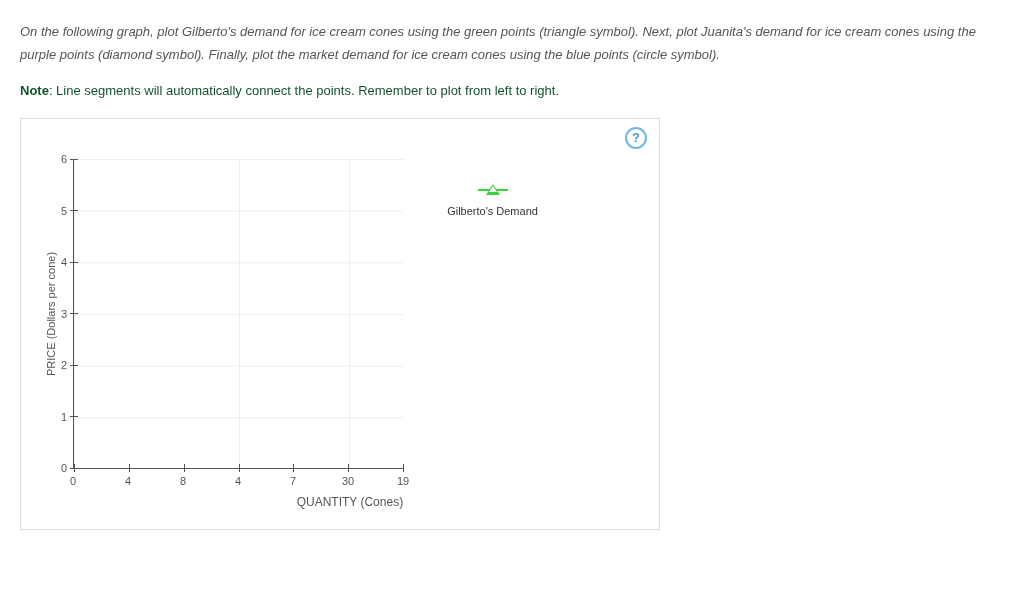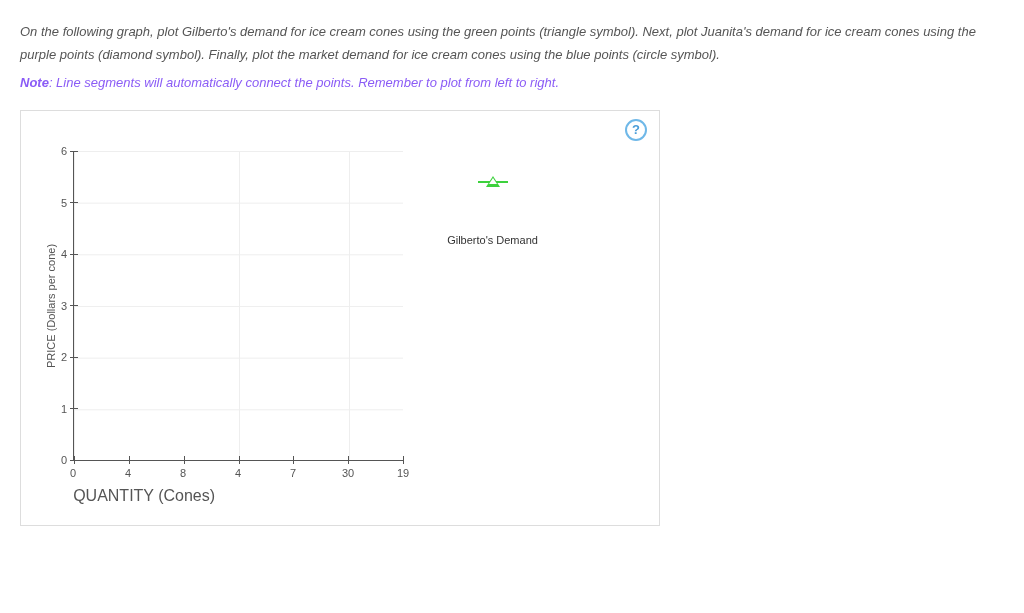--- a/index.html
+++ b/index.html
@@ -8,31 +8,30 @@
       padding: 0;
     }
     body {
       font-family: Arial, Helvetica, sans-serif;
       font-size: 13px;
       color: #333;
       background: #fff;
       padding: 20px;
     }
     .instructions {
-      margin-bottom: 8px;
+      margin-bottom: 16px;
       line-height: 1.8;
       color: #555;
     }
     .instructions em {
       font-style: italic;
     }
     .note {
       margin-bottom: 20px;
-      color: #8b5cf6;
-      font-style: italic;
+      color: #14532d;
     }
     .note strong {
       font-weight: bold;
     }
     .chart-container {
       border: 1px solid #ddd;
       width: 640px;
       padding: 10px;
       position: relative;
       background: #fff;
@@ -124,22 +123,22 @@
       color: #555;
       position: relative;
     }
     .x-tick {
       position: absolute;
       transform: translateX(-50%);
       top: 0;
     }
     .x-axis-label {
       width: 330px;
-      text-align: left;
-      font-size: 16px;
+      text-align: right;
+      font-size: 12px;
       color: #555;
       margin-top: 20px;
     }
     .legend {
       padding-left: 40px;
       padding-top: 20px;
       display: flex;
       flex-direction: column;
       gap: 10px;
     }
@@ -147,21 +146,20 @@
       display: flex;
       flex-direction: column;
       align-items: center;
       gap: 8px;
       cursor: grab;
       padding: 4px;
     }
     .legend-label {
       font-size: 11px;
       color: #333;
-      margin-top: 37px;
     }
     .symbol-wrap {
       width: 30px;
       height: 14px;
       position: relative;
       display: flex;
       align-items: center;
       justify-content: center;
     }
     .symbol-line {

